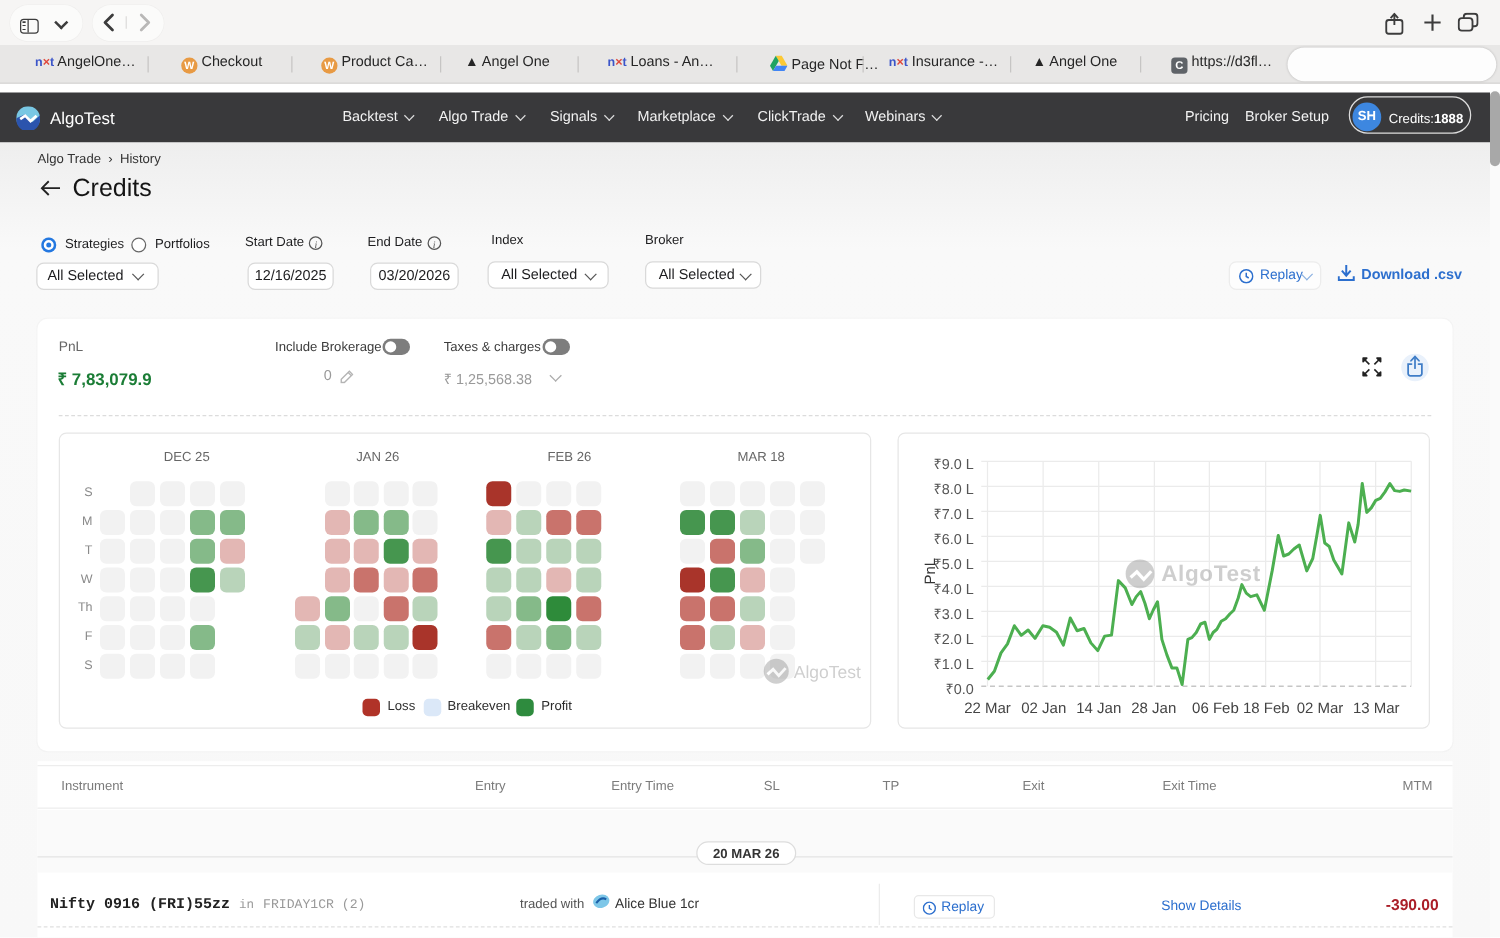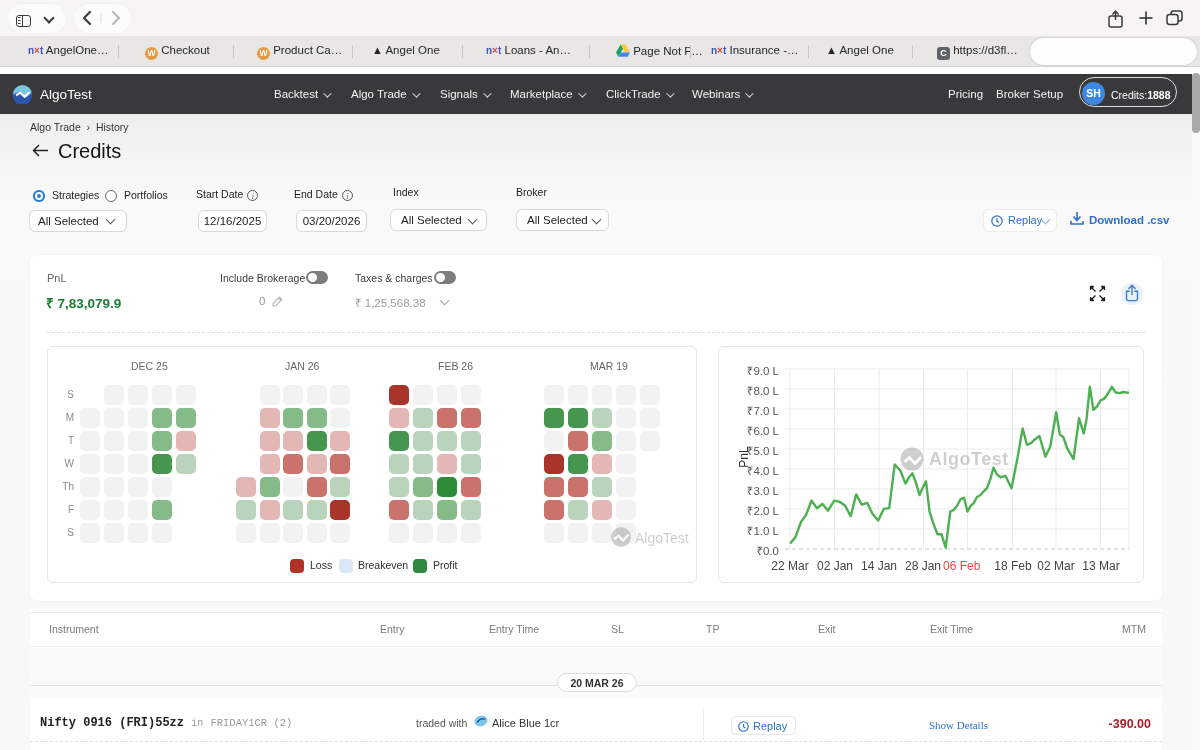--- a/index.html
+++ b/index.html
@@ -217,21 +217,21 @@
         <line x1="8" y1="1.6" x2="8" y2="10.5"></line>
         <path d="M4.8 4.6 L8 1.3 L11.2 4.6"></path>
       </g>
     </svg>
   <div class="abs" style="left:47px; top:332px; width:1098px; border-top:1px dashed #dcdcdc;"></div>
 
   <div class="panel abs" style="left:47px; top:346px; width:650px;">
     <div class="mlabel" style="left:83px;">DEC 25</div>
     <div class="mlabel" style="left:237px;">JAN 26</div>
     <div class="mlabel" style="left:390px;">FEB 26</div>
-    <div class="mlabel" style="left:542px;">MAR 19</div>
+    <div class="mlabel" style="left:542px;">MAR 18</div>
     <div class="dlabel" style="left:10px; top:42px;">S</div>
     <div class="dlabel" style="left:10px; top:65px;">M</div>
     <div class="dlabel" style="left:10px; top:88px;">T</div>
     <div class="dlabel" style="left:10px; top:111px;">W</div>
     <div class="dlabel" style="left:10px; top:134px;">Th</div>
     <div class="dlabel" style="left:10px; top:157px;">F</div>
     <div class="dlabel" style="left:10px; top:180px;">S</div>
     <i class="cell" style="left:56px; top:38px;"></i>
       <i class="cell" style="left:80px; top:38px;"></i>
       <i class="cell" style="left:104px; top:38px;"></i>
@@ -377,21 +377,21 @@
       <div style="position:absolute; right:364px; top:96px; font-size:11.5px; color:#555;">₹5.0 L</div>
       <div style="position:absolute; right:364px; top:116px; font-size:11.5px; color:#555;">₹4.0 L</div>
       <div style="position:absolute; right:364px; top:136px; font-size:11.5px; color:#555;">₹3.0 L</div>
       <div style="position:absolute; right:364px; top:156px; font-size:11.5px; color:#555;">₹2.0 L</div>
       <div style="position:absolute; right:364px; top:176px; font-size:11.5px; color:#555;">₹1.0 L</div>
       <div style="position:absolute; right:364px; top:196px; font-size:11.5px; color:#555;">₹0.0</div>
     <div style="position:absolute; left:47px; top:212px; width:48px; text-align:center; font-size:12px; color:#444;">22 Mar</div>
       <div style="position:absolute; left:92px; top:212px; width:48px; text-align:center; font-size:12px; color:#444;">02 Jan</div>
       <div style="position:absolute; left:136px; top:212px; width:48px; text-align:center; font-size:12px; color:#444;">14 Jan</div>
       <div style="position:absolute; left:180px; top:212px; width:48px; text-align:center; font-size:12px; color:#444;">28 Jan</div>
-      <div style="position:absolute; left:224px; top:212px; width:48px; text-align:left; font-size:12px; color:#ef4444;">06 Feb</div>
+      <div style="position:absolute; left:224px; top:212px; width:48px; text-align:right; font-size:12px; color:#404040;">06 Feb</div>
       <div style="position:absolute; left:270px; top:212px; width:48px; text-align:center; font-size:12px; color:#444;">18 Feb</div>
       <div style="position:absolute; left:313px; top:212px; width:48px; text-align:center; font-size:12px; color:#444;">02 Mar</div>
       <div style="position:absolute; left:358px; top:212px; width:48px; text-align:center; font-size:12px; color:#444;">13 Mar</div>
     <svg class="abs" style="left:0; top:0;" width="424" height="235" viewBox="0 0 424 235">
       <line x1="66" y1="22" x2="410" y2="22" stroke="#ebebeb" stroke-width="1"></line>
         <line x1="66" y1="42" x2="410" y2="42" stroke="#ebebeb" stroke-width="1"></line>
         <line x1="66" y1="62" x2="410" y2="62" stroke="#ebebeb" stroke-width="1"></line>
         <line x1="66" y1="82" x2="410" y2="82" stroke="#ebebeb" stroke-width="1"></line>
         <line x1="66" y1="102" x2="410" y2="102" stroke="#ebebeb" stroke-width="1"></line>
         <line x1="66" y1="122" x2="410" y2="122" stroke="#ebebeb" stroke-width="1"></line>
@@ -439,20 +439,20 @@
       </svg>
     <div class="abs" style="left:462px; top:108px; font-size:11px; color:#333;">Alice Blue 1cr</div>
     <div class="abs" style="left:673px; top:98px; width:1px; height:33px; background:#ececec;"></div>
     <div class="abs" style="left:701px; top:107px; width:65px; height:19px; border:1px solid #e8e8e8; border-radius:4px; background:#fff;">
       <svg style="position:absolute; left:6px; top:4px;" width="11" height="11" viewBox="0 0 12 12">
           <circle cx="6" cy="6" r="5.2" fill="none" stroke="#2c6fce" stroke-width="1.2"></circle>
           <path d="M6 3.2 L6 6.2 L8 7.4" stroke="#2c6fce" stroke-width="1.2" fill="none"></path>
         </svg>
       <span style="position:absolute; left:21px; top:3px; font-size:11px; color:#2c6fce;">Replay</span>
     </div>
-    <div class="abs" style="left:899px; top:110px; font-size:11px; color:#2c6fce;font-family:Liberation Serif, serif;">Show Details</div>
+    <div class="abs" style="left:899px; top:110px; font-size:11px; color:#2c6fce;">Show Details</div>
     <div class="abs" style="left:1075px; top:108px; width:46px; text-align:right; font-size:12.5px; font-weight:bold; color:#aa1e28;">-390.00</div>
     <div class="abs" style="left:0; top:132px; width:1132px; border-top:1px dashed #e0e0e0;"></div>
   </div>
 
   <div class="abs" style="left:1192px; top:74px; width:8px; height:676px; background:#fafafa;"></div>
   <div class="abs" style="left:1192px; top:73px; width:8px; height:60px; background:#a8a8a8; border-radius:4px;"></div>
 </div>
 
 </body></html>

